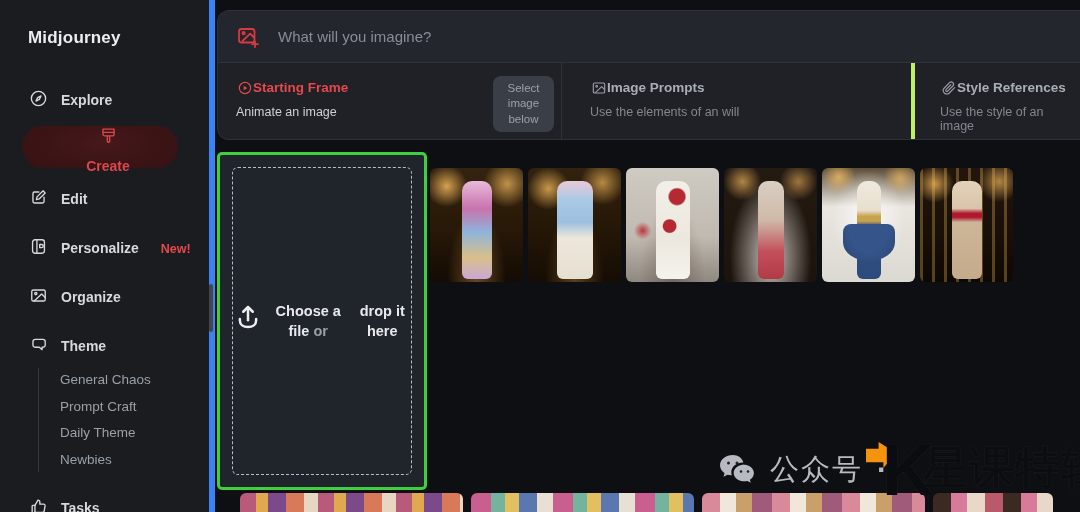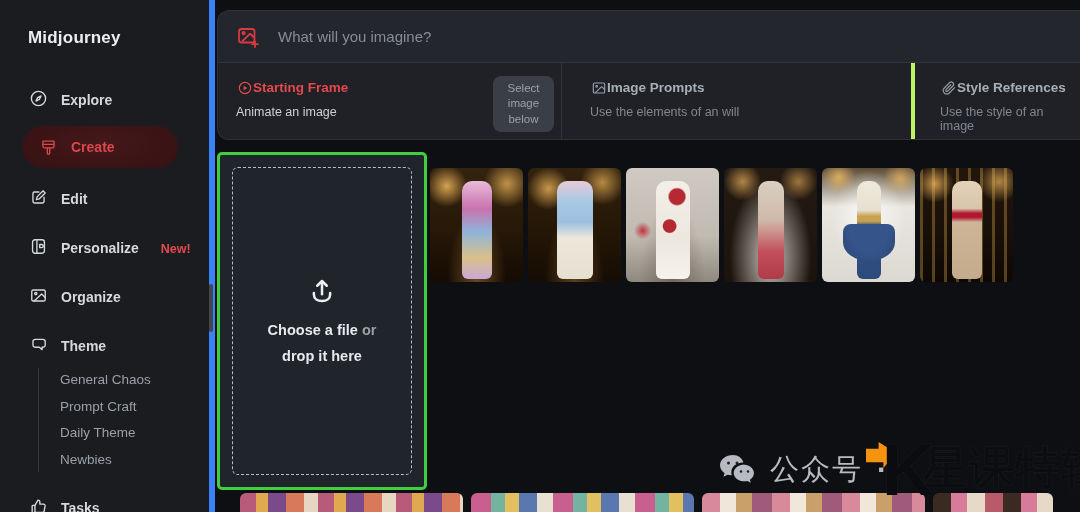--- a/index.html
+++ b/index.html
@@ -13,21 +13,21 @@
   .nav-item .ic{width:20px;height:20px;display:flex;align-items:center;justify-content:center;color:#d7dadd;}
   .nav-item svg{width:19px;height:19px;stroke:currentColor;fill:none;stroke-width:1.7;stroke-linecap:round;stroke-linejoin:round;}
   .ni-explore{top:88px}
   .ni-edit{top:187px}
   .ni-personalize{top:236px}
   .ni-organize{top:285px}
   .ni-chat{top:334px}
   .ni-tasks{top:496px}
   .create-pill{position:absolute;left:22px;top:126px;width:156px;height:42px;border-radius:21px;
     background:radial-gradient(120% 160% at 50% 40%, #46181a 0%, #351113 55%, #260d0f 100%);
-    display:flex;align-items:center;gap:13px;padding-left:16px;cursor:pointer;}
+    display:flex;align-items:center;gap:13px;padding-left:16px;cursor:pointer;flex-direction:column;}
   .create-pill .ic{width:20px;height:20px;color:#d8484d;display:flex;align-items:center;justify-content:center;}
   .create-pill svg{width:19px;height:19px;stroke:currentColor;fill:none;stroke-width:1.7;stroke-linecap:round;stroke-linejoin:round;}
   .create-pill .lbl{color:#d8484d;font-size:14px;font-weight:700;}
   .badge-new{color:#e5484d;font-size:12.5px;font-weight:700;margin-left:9px;}
   .chat-rail{position:absolute;left:38px;top:368px;width:1px;height:104px;background:#34373c;}
   .chan{position:absolute;left:60px;color:#9aa0a7;font-size:13.5px;font-weight:500;cursor:pointer;}
   .chan-1{top:372px}.chan-2{top:399px}.chan-3{top:425px}.chan-4{top:452px}
   .scroll-thumb{position:absolute;left:209px;top:284px;width:4px;height:48px;border-radius:2px;background:#43474d;}
 
   
@@ -45,21 +45,21 @@
   .tab-title{display:flex;align-items:center;font-size:13.5px;font-weight:700;color:#a9aeb6;}
   .tab-title .ic{width:17px;height:17px;display:flex;align-items:center;justify-content:center;color:#9aa0a8;}
   .tab-title svg{width:16px;height:16px;stroke:currentColor;fill:none;stroke-width:1.7;stroke-linecap:round;stroke-linejoin:round;}
   .tab1 .tab-title, .tab1 .tab-title .ic{color:#e5484d;}
   .tab-sub{margin-top:9px;font-size:12.5px;color:#82878f;}
   .tab1 .tab-sub{color:#ced2d8;}
   .select-btn{position:absolute;left:275px;top:13px;width:61px;height:56px;border-radius:8px;background:#3a3f47;color:#9ba1ab;font-size:11.5px;line-height:1.32;display:flex;align-items:center;justify-content:center;text-align:center;padding:20px;cursor:pointer;}
 
   
   .uploader{position:absolute;left:217px;top:152px;width:210px;height:338px;border:3px solid #3fcf3f;border-radius:5px;background:#20242b;}
-  .uploader-inner{position:absolute;left:12px;top:12px;right:12px;bottom:12px;border:1px dashed #b9bdc4;border-radius:6px;display:flex;flex-direction:column;align-items:center;justify-content:center;gap:6px;cursor:pointer;}
+  .uploader-inner{position:absolute;left:12px;top:12px;right:12px;bottom:12px;border:1px dashed #b9bdc4;border-radius:6px;display:flex;flex-direction:row;align-items:center;justify-content:center;gap:6px;cursor:pointer;}
   .upload-ic{width:30px;height:30px;color:#eceef0;margin-bottom:8px;}
   .upload-ic svg{width:30px;height:30px;stroke:currentColor;fill:none;stroke-width:2;stroke-linecap:round;stroke-linejoin:round;}
   .up-line{font-size:14.5px;color:#e8eaed;font-weight:700;line-height:1.4;text-align:center;}
   .up-line .dim{color:#9aa0a7;font-weight:600;}
 
   
   .thumb-row{position:absolute;left:430px;top:168px;display:flex;gap:5px;}
   .thumb{position:relative;width:93px;height:114px;border-radius:6px;overflow:hidden;flex:none;cursor:pointer;}
   .thumb::before{content:"";position:absolute;inset:0;}
   .fig{position:absolute;left:50%;top:11%;transform:translateX(-50%);width:30px;height:86%;border-radius:10px 10px 6px 6px;}

